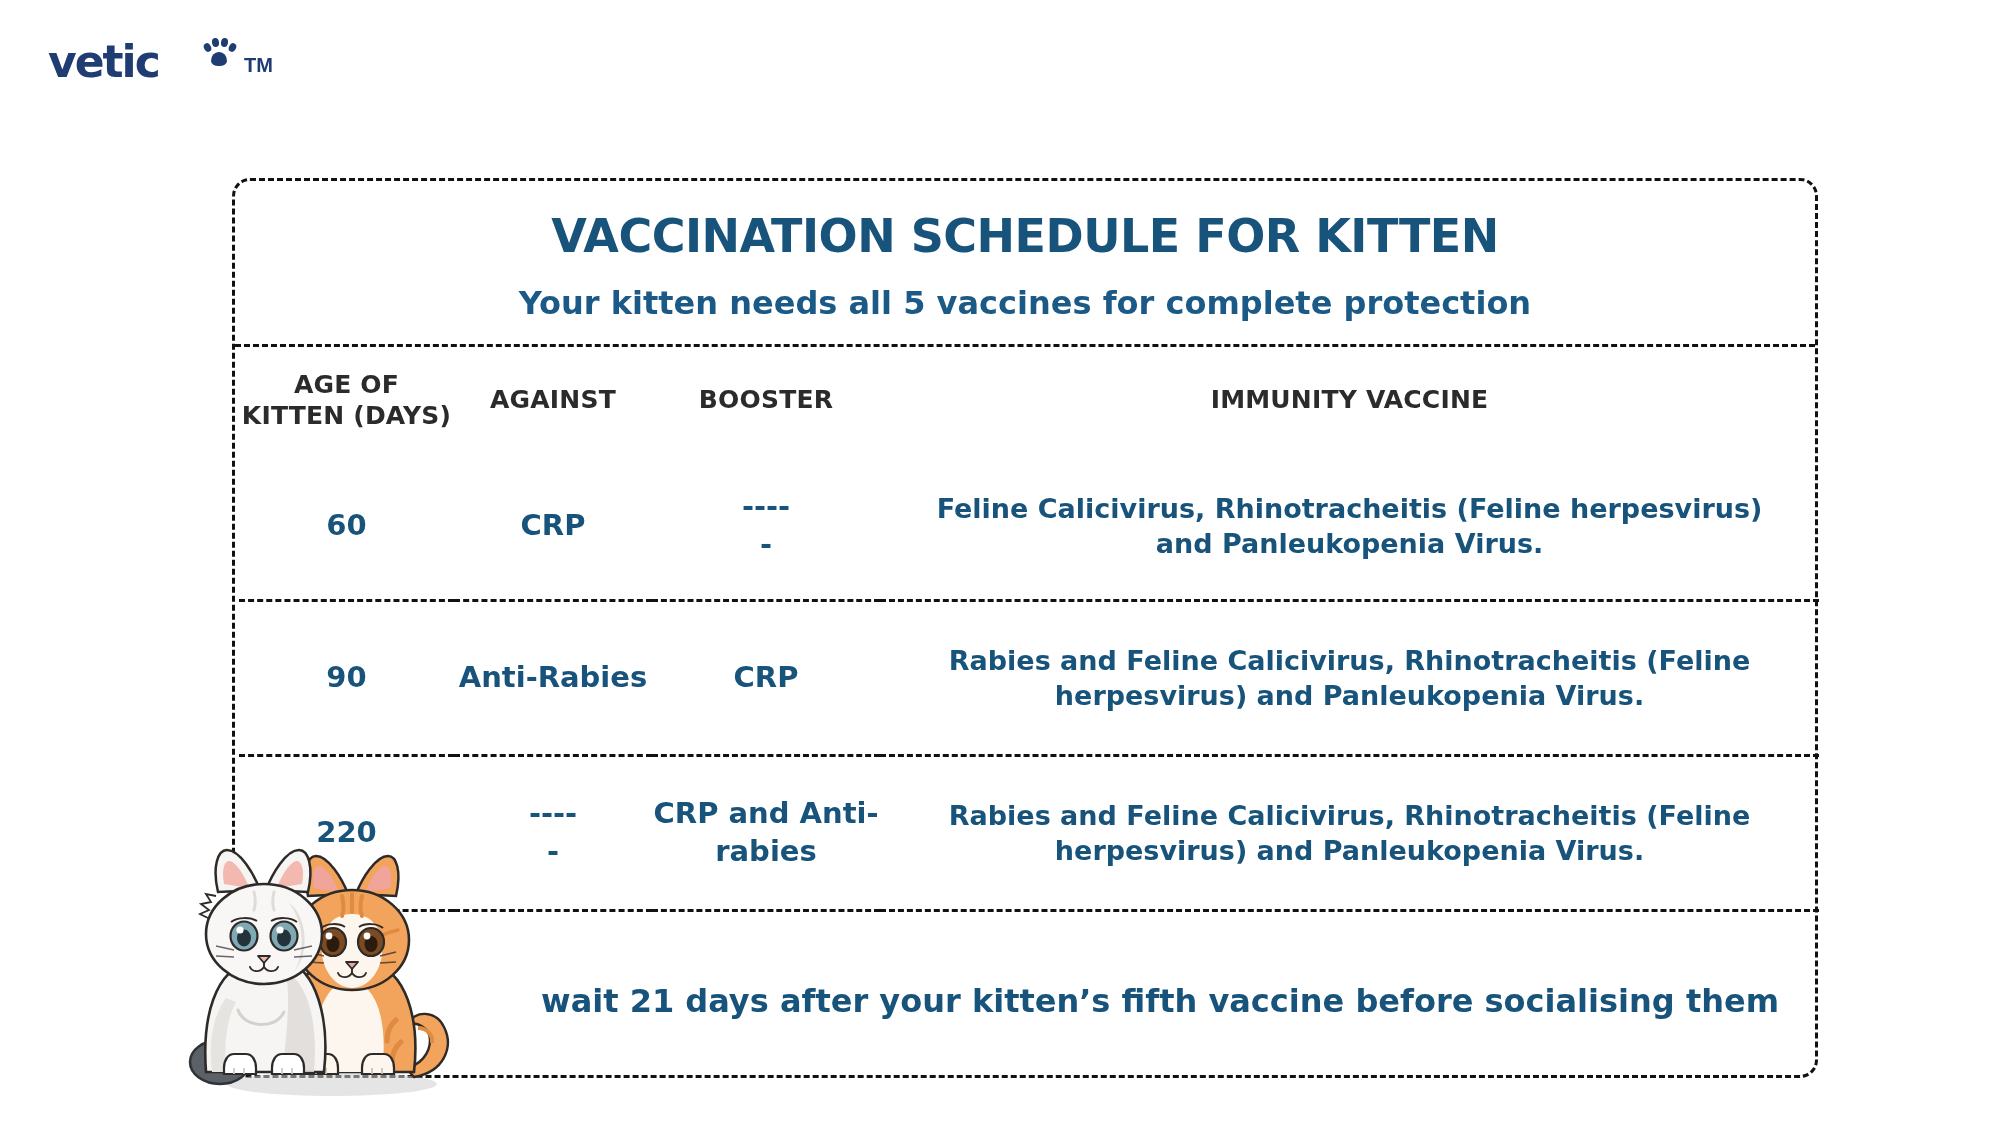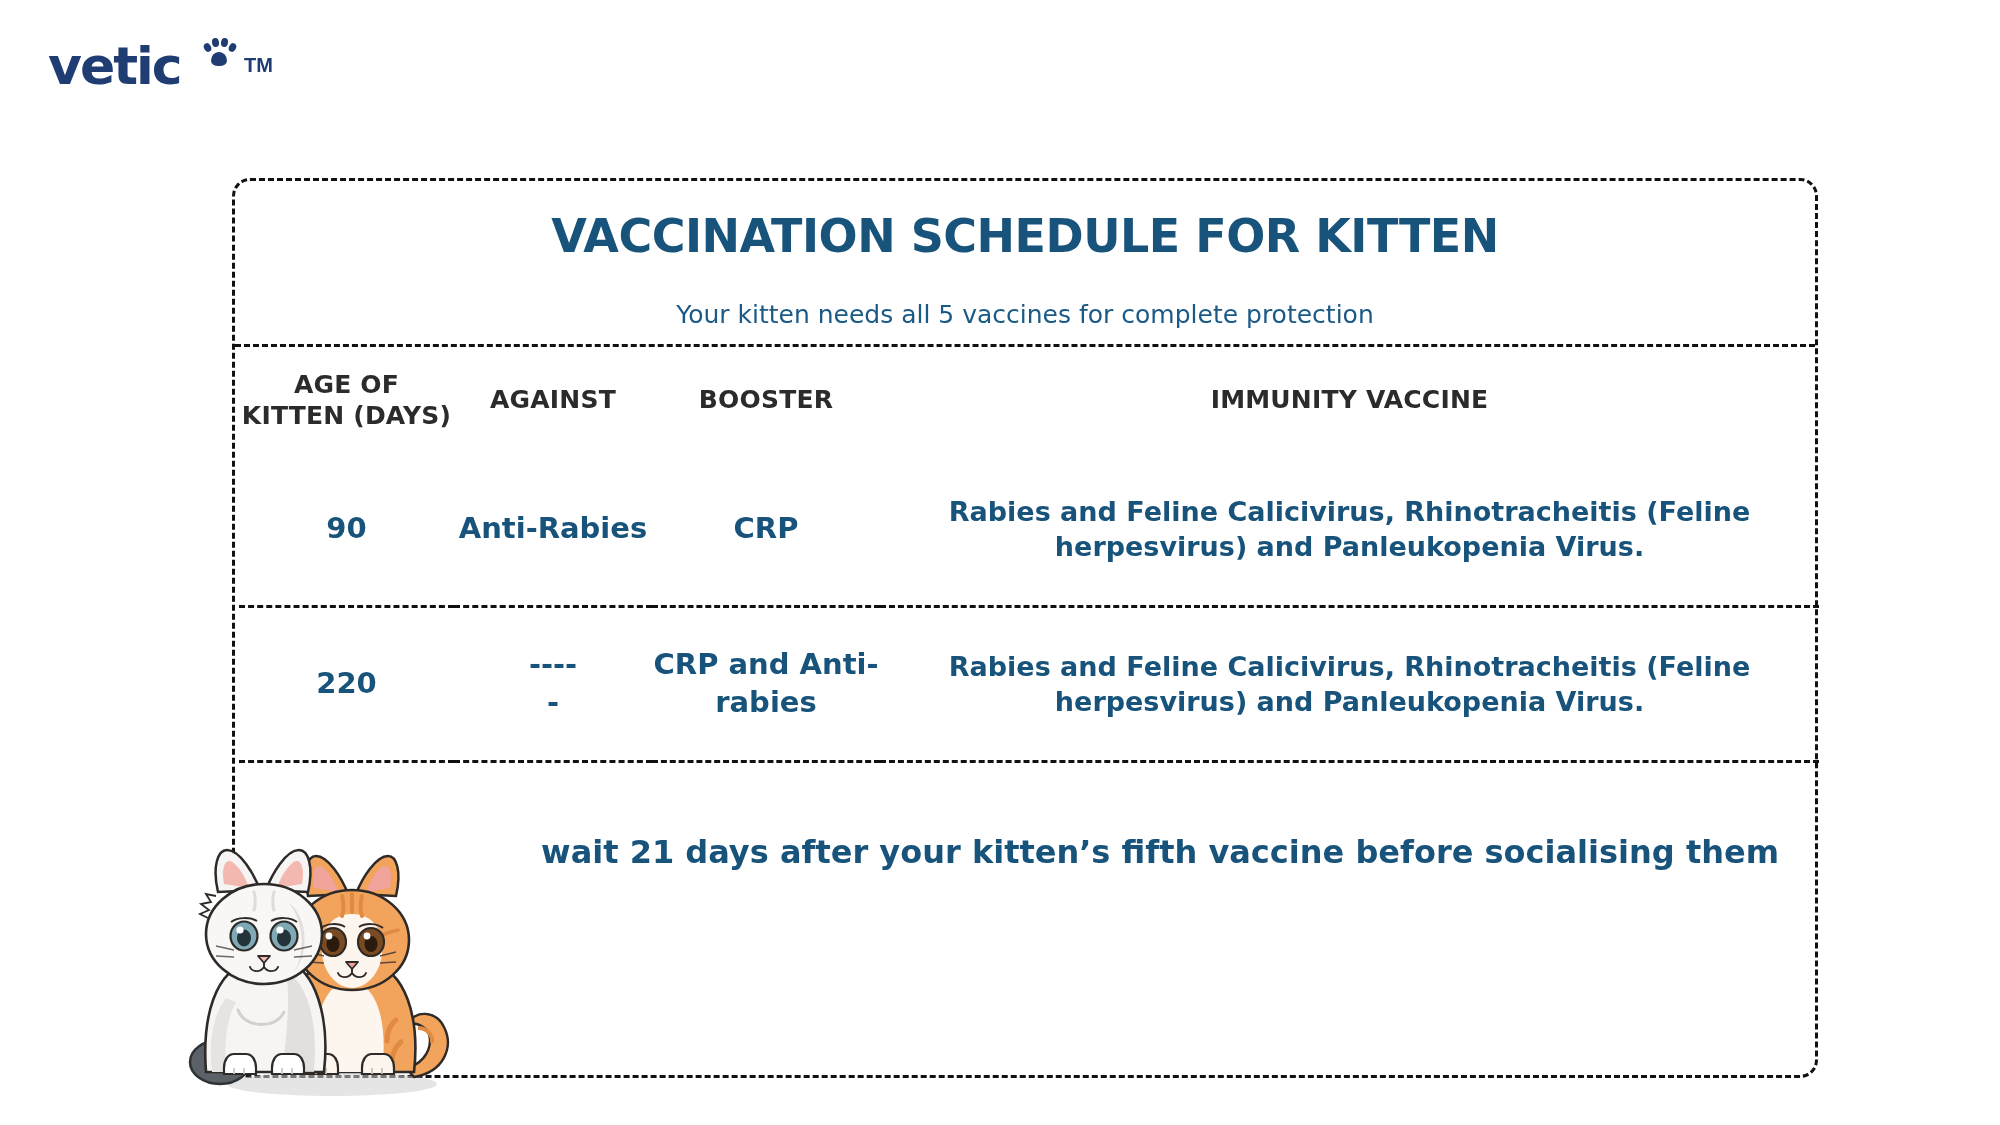--- a/index.html
+++ b/index.html
@@ -23,21 +23,21 @@
     top: 28px;
     width: 250px;
     height: 90px;
   }
   .logo-wordmark {
     position: absolute;
     left: 0;
     top: 12px;
     font-family: "DejaVu Sans", sans-serif;
     font-weight: 700;
-    font-size: 52px;
+    font-size: 44px;
     letter-spacing: -2px;
     color: #1F3C73;
     line-height: 1;
   }
   .logo-tm {
     position: absolute;
     left: 196px;
     top: 26px;
     font-family: "Liberation Sans", sans-serif;
     font-weight: 700;
@@ -100,26 +100,26 @@
     padding-top: 30px;
     text-align: center;
     font-family: "DejaVu Sans", sans-serif;
     font-weight: 700;
     font-size: 46px;
     letter-spacing: -0.5px;
     color: #17537B;
     line-height: 1.1;
   }
   .subtitle {
-    margin: 16px;
+    margin: 0;
     padding-top: 22px;
     text-align: center;
     font-family: "DejaVu Sans", sans-serif;
-    font-weight: 400;
-    font-size: 25px;
+    font-weight: 700;
+    font-size: 32px;
     color: #1B5A86;
     line-height: 1.2;
   }
 
   
   .vtable {
     position: absolute;
     left: 4px;
     top: 166px;
     width: 100%;
@@ -228,20 +228,28 @@
     </colgroup>
     <thead>
       <tr>
         <th>AGE OF KITTEN (DAYS)</th>
         <th>AGAINST</th>
         <th>BOOSTER</th>
         <th>IMMUNITY VACCINE</th>
       </tr>
     </thead>
     <tbody>
+      <tr class="r1">
+        <td class="row-age">60</td>
+        <td class="row-vacc">CRP</td>
+        <td class="row-boost">
+          <div class="dash-cell">-----</div>
+        </td>
+        <td class="row-imm">Feline Calicivirus, Rhinotracheitis (Feline herpesvirus) and Panleukopenia Virus.</td>
+      </tr>
       <tr class="r2">
         <td class="row-age">90</td>
         <td class="row-vacc">Anti-Rabies</td>
         <td class="row-boost">CRP</td>
         <td class="row-imm">Rabies and Feline Calicivirus, Rhinotracheitis (Feline herpesvirus) and Panleukopenia Virus.</td>
       </tr>
       <tr class="r3">
         <td class="row-age">220</td>
         <td class="row-vacc">
           <div class="dash-cell">-----</div>

